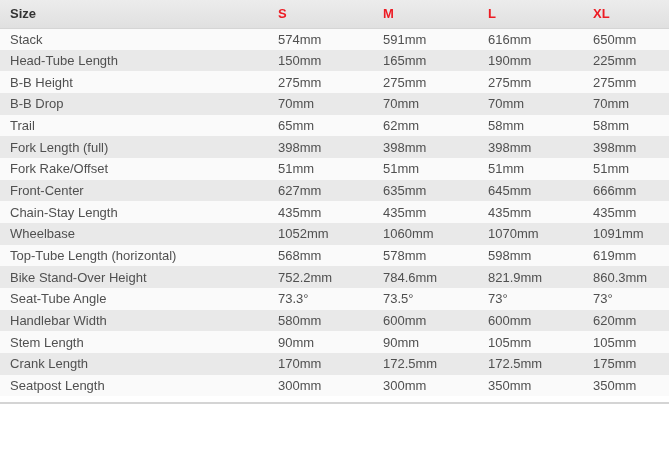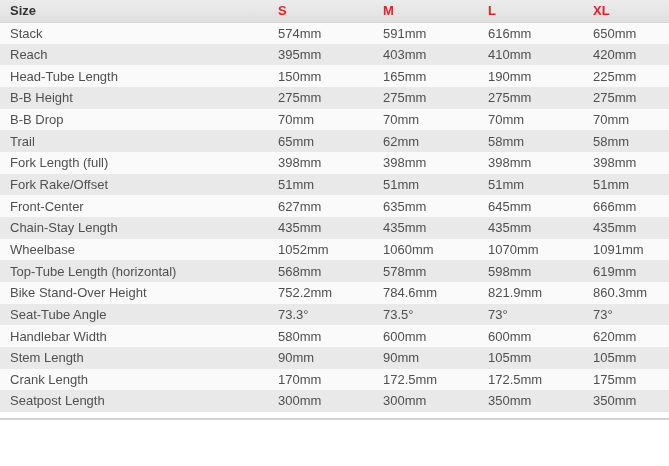--- a/index.html
+++ b/index.html
@@ -22,21 +22,21 @@
     table-layout: fixed;
     font-size: 13px;
   }
   table.geometry col.c-label { width: 268px; }
   table.geometry col.c-s     { width: 105px; }
   table.geometry col.c-m     { width: 105px; }
   table.geometry col.c-l     { width: 105px; }
   table.geometry col.c-xl    { width: 86px;  }
 
   table.geometry thead tr {
-    height: 22px;
+    height: 28px;
     background: linear-gradient(#ececec, #e0e0e0);
   }
   table.geometry thead th {
     text-align: left;
     vertical-align: middle;
     padding: 0 0 0 10px;
     font-weight: bold;
     font-size: 13px;
     color: #333333;
     border-bottom: 1px solid #d5d5d5;
@@ -96,27 +96,20 @@
     </thead>
     <tbody>
         <tr>
           <th scope="row">Stack</th>
           <td>574mm</td>
           <td>591mm</td>
           <td>616mm</td>
           <td>650mm</td>
         </tr>
         <tr>
-          <th scope="row">Reach</th>
-          <td>395mm</td>
-          <td>403mm</td>
-          <td>410mm</td>
-          <td>420mm</td>
-        </tr>
-        <tr>
           <th scope="row">Head-Tube Length</th>
           <td>150mm</td>
           <td>165mm</td>
           <td>190mm</td>
           <td>225mm</td>
         </tr>
         <tr>
           <th scope="row">B-B Height</th>
           <td>275mm</td>
           <td>275mm</td>

